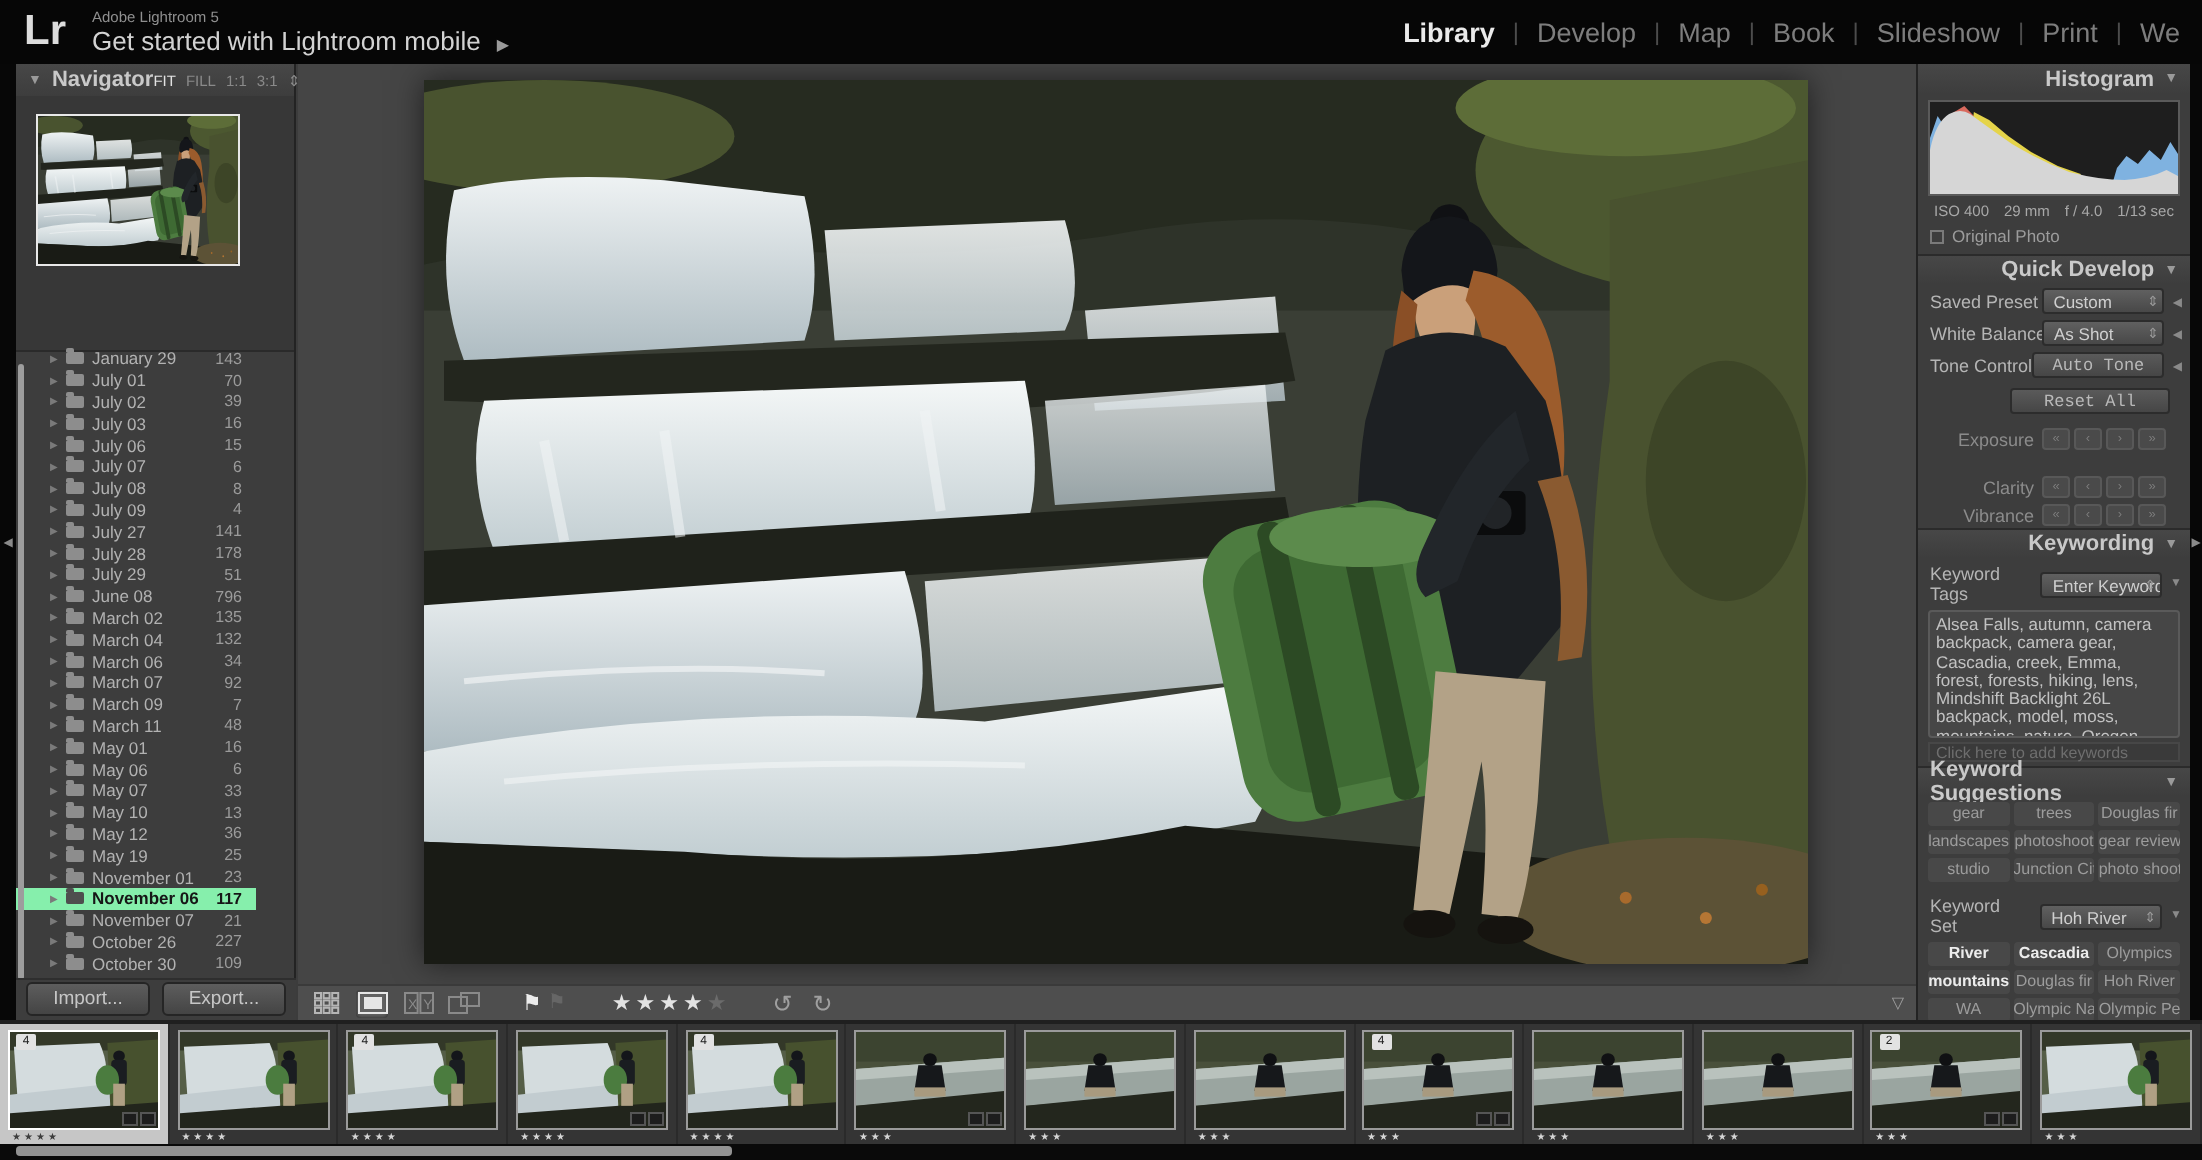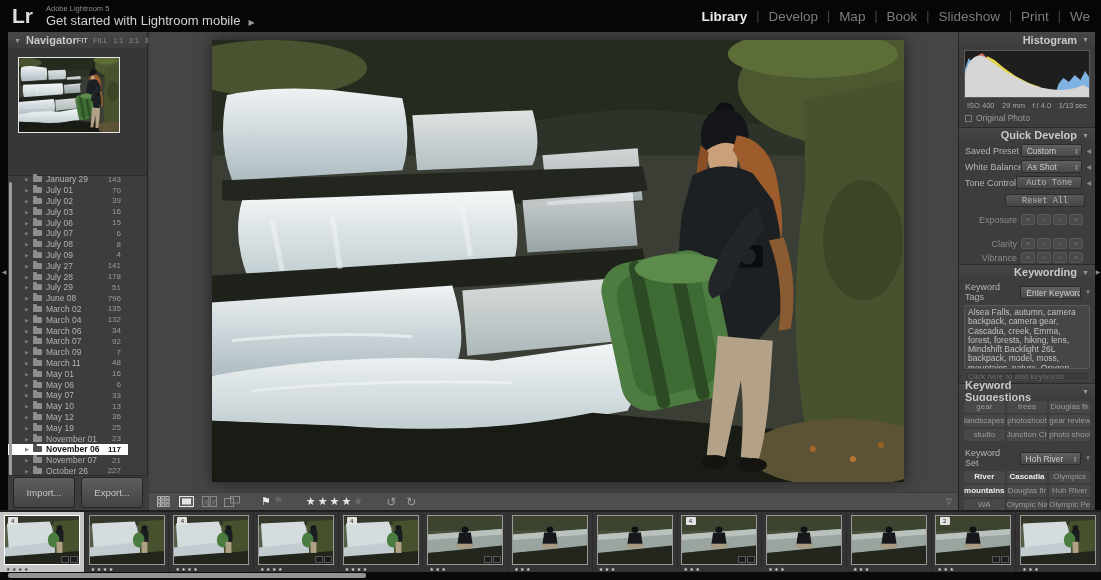--- a/index.html
+++ b/index.html
@@ -35,25 +35,25 @@
   #nav-thumb { position:absolute; left:10px; top:9px; width:102px; height:76px; border:1px solid #e8e8e8; background:#222; }
   #nav-thumb svg { display:block; width:100%; height:100%; }
 
   #folders { position:absolute; left:0; top:146px; width:120px; height:312px; overflow:hidden; }
   .frow { display:flex; align-items:center; height:10.8px; padding-left:17px; font-size:8.5px; color:#b2b2b2; }
   .frow .disc { width:8px; font-size:5px; color:#7a7a7a; }
   .frow .ficon { width:9px; height:6px; background:#8d8d8d; border-radius:1px; margin-right:4px; position:relative; flex:0 0 9px; }
   .frow .ficon::before { content:""; position:absolute; left:0; top:-2px; width:4px; height:2px; background:#8d8d8d; border-radius:1px 1px 0 0; }
   .frow .fname { flex:1; white-space:nowrap; overflow:hidden; }
   .frow .fcount { padding-right:7px; color:#9b9b9b; font-size:8px; }
-  .frow.selected { background:#ffffff; }
+  .frow.selected { background:#86efac; }
   .frow.selected .fname, .frow.selected .fcount { color:#161616; font-weight:bold; }
   .frow.selected .ficon, .frow.selected .ficon::before { background:#4e4e4e; }
   #lp-scrollbar { position:absolute; left:1px; top:150px; width:3px; height:308px; background:#9d9d9d; border-radius:2px; }
-  #lp-buttons { position:absolute; left:0; bottom:0; width:140px; height:35px; display:flex; gap:6px; padding:1px 5px 2px 5px; background:#3d3d3d; border-top:1px solid #2e2e2e; }
+  #lp-buttons { position:absolute; left:0; bottom:0; width:140px; height:21px; display:flex; gap:6px; padding:1px 5px 2px 5px; background:#3d3d3d; border-top:1px solid #2e2e2e; }
   .lr-btn { flex:1; background:linear-gradient(#5d5d5d,#444444); border:1px solid #252525; border-radius:3px; color:#c6c6c6; font-size:9.5px; font-family:"Liberation Sans",sans-serif; }
 
   
   #content { position:absolute; left:149px; top:32px; width:809px; height:460px; background:#454545; }
   #photo { position:absolute; left:63px; top:8px; width:692px; height:442px; box-shadow:0 0 14px rgba(0,0,0,.55); background:#2e2e2a; }
   #photo svg { display:block; width:100%; height:100%; }
 
   
   #toolbar { position:absolute; left:149px; top:492px; width:809px; height:18px; background:#4e4e4e; border-top:1px solid #3a3a3a; display:flex; align-items:center; padding:0 6px; gap:7px; z-index:5; }
   .tb-ic { display:flex; align-items:center; justify-content:center; height:14px; min-width:16px; color:#a8a8a8; }

